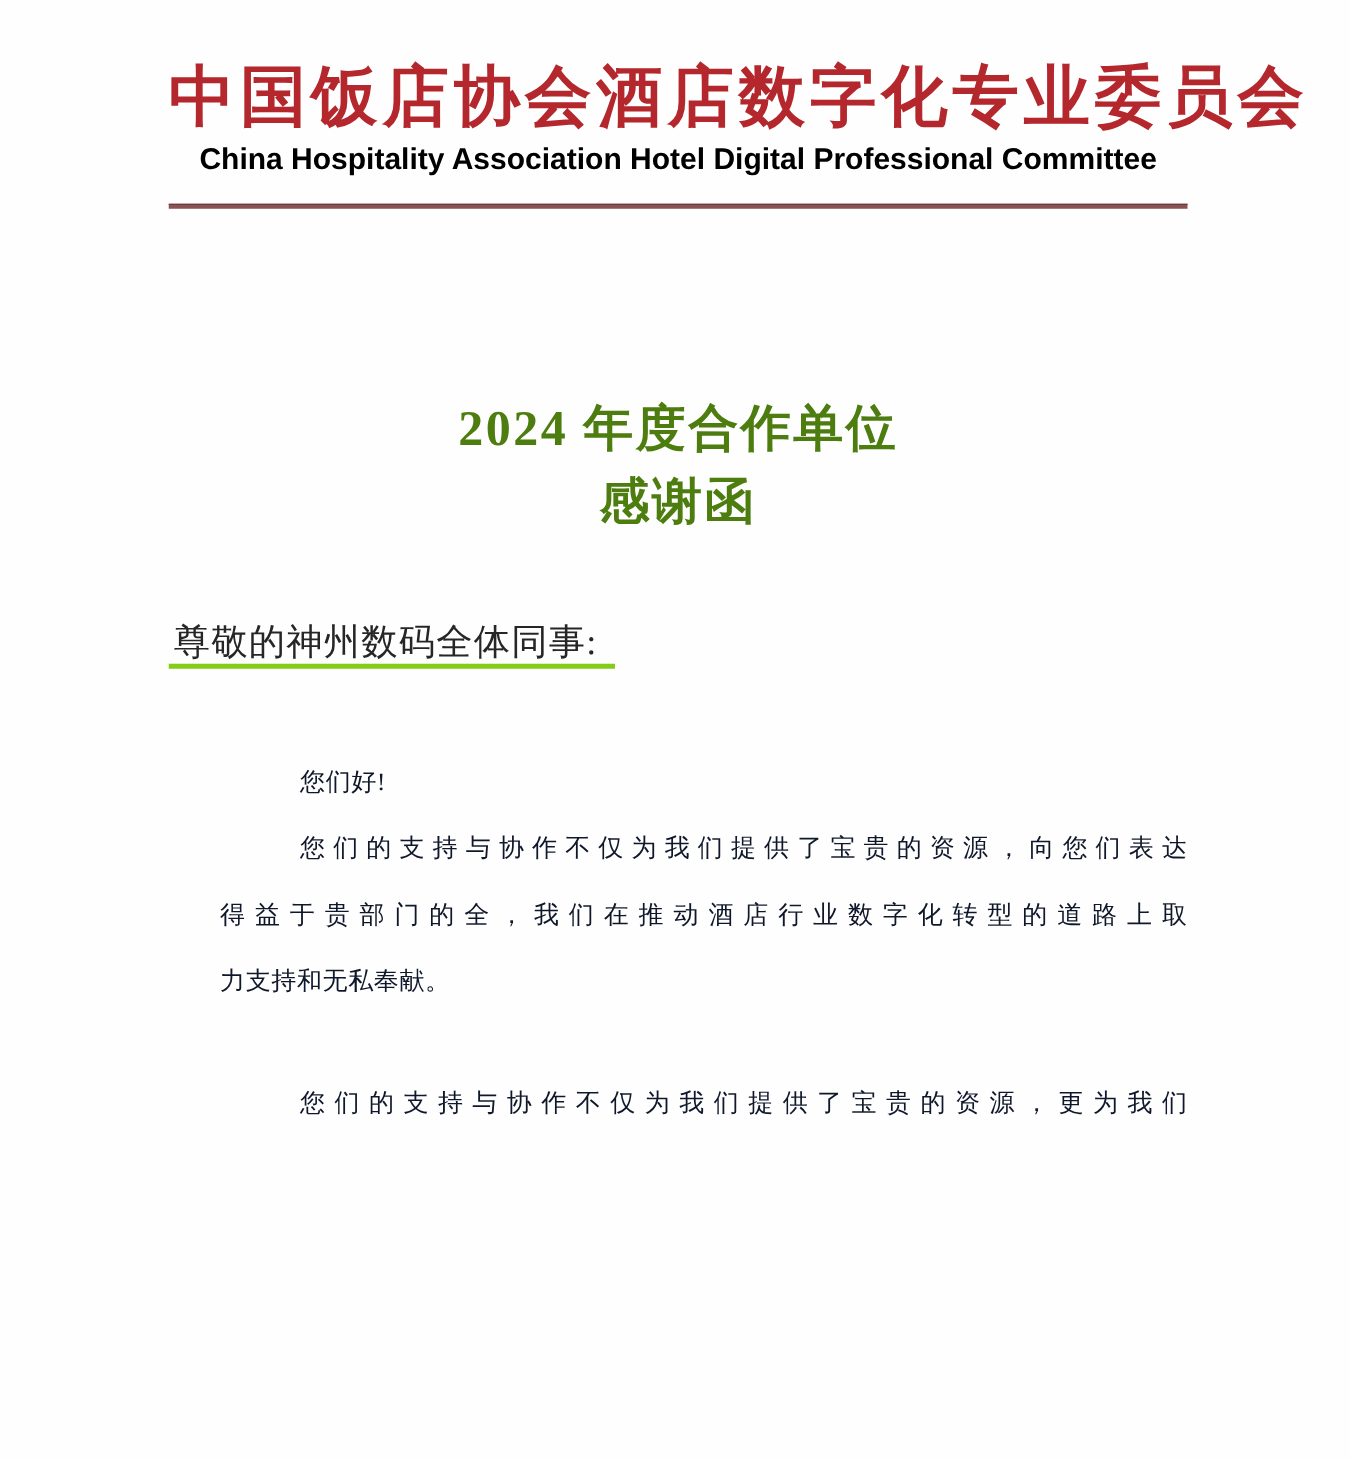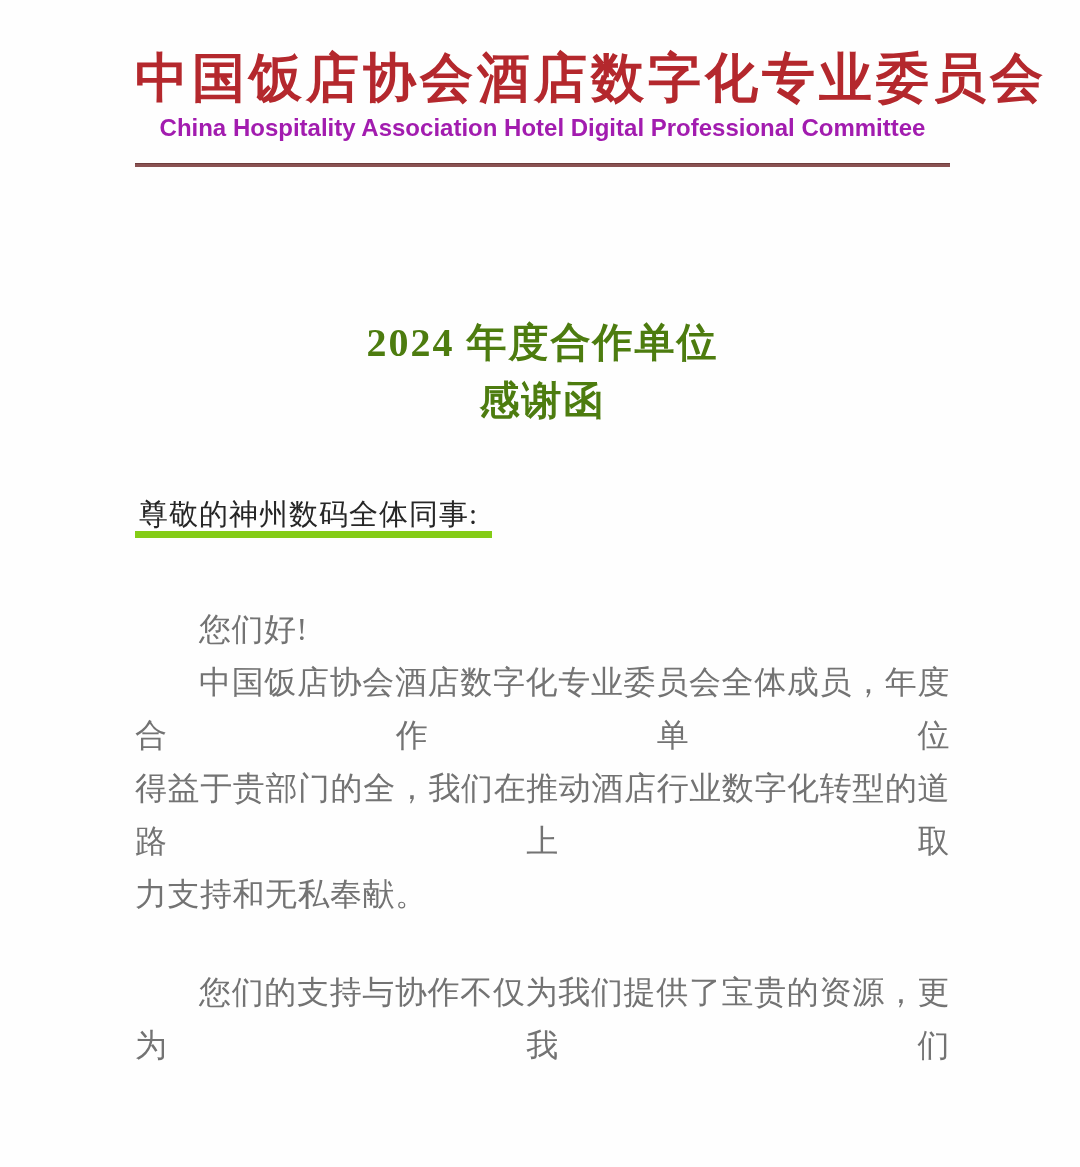--- a/index.html
+++ b/index.html
@@ -25,21 +25,21 @@
     letter-spacing:4px;
     white-space:nowrap;
   }
   .org-en{
     margin-top:2px;
     text-align:center;
     font-family:"Liberation Sans","DejaVu Sans",sans-serif;
     font-size:24px;
     line-height:32px;
     font-weight:bold;
-    color:#a21caf;
+    color:#000000;
     white-space:nowrap;
   }
   .rule{
     margin-top:19px;
     height:3px;
     background:#8a5252;
     border-top:1px solid #6e3d3d;
   }
   
   .title-line{
@@ -53,30 +53,31 @@
   .title-line.first{margin-top:147px;}
   
   .salutation-row{margin-top:69px;}
   .salutation{
     display:inline-block;
     font-size:29px;
     line-height:30px;
     color:#262626;
     letter-spacing:1px;
     padding:0 14px 2px 4px;
-    border-bottom:7px solid #84cc16;
+    border-bottom:4px solid #84cc16;
   }
   
   .body-text{margin-top:65px;}
   .line{
-    font-size:32px;
+    font-size:20px;
     line-height:53px;
-    color:#737373;
+    color:#0f172a;
     letter-spacing:0.5px;
     white-space:nowrap;
+    margin-left:41px;
   }
   .line.fill{
     white-space:normal;
     text-align:justify;
     text-align-last:justify;
     text-justify:inter-character;
   }
   .line.indent{text-indent:64px;}
   .para-gap{height:45px;}
 </style>
@@ -97,21 +98,21 @@
   </div>
 
   <div class="salutation-row">
     <span class="salutation">尊敬的神州数码全体同事:</span>
   </div>
 
   <div class="body-text">
     <div class="line indent">您们好!</div>
 
     <div>
-      <div class="line fill indent">中国饭店协会酒店数字化专业委员会全体成员，年度合作单位</div>
+      <div class="line fill indent">您们的支持与协作不仅为我们提供了宝贵的资源，向您们表达</div>
       <div class="line fill">得益于贵部门的全，我们在推动酒店行业数字化转型的道路上取</div>
       <div class="line">力支持和无私奉献。</div>
     </div>
 
     <div class="para-gap"></div>
 
     <div>
       <div class="line fill indent">您们的支持与协作不仅为我们提供了宝贵的资源，更为我们</div>
 
     </div>

